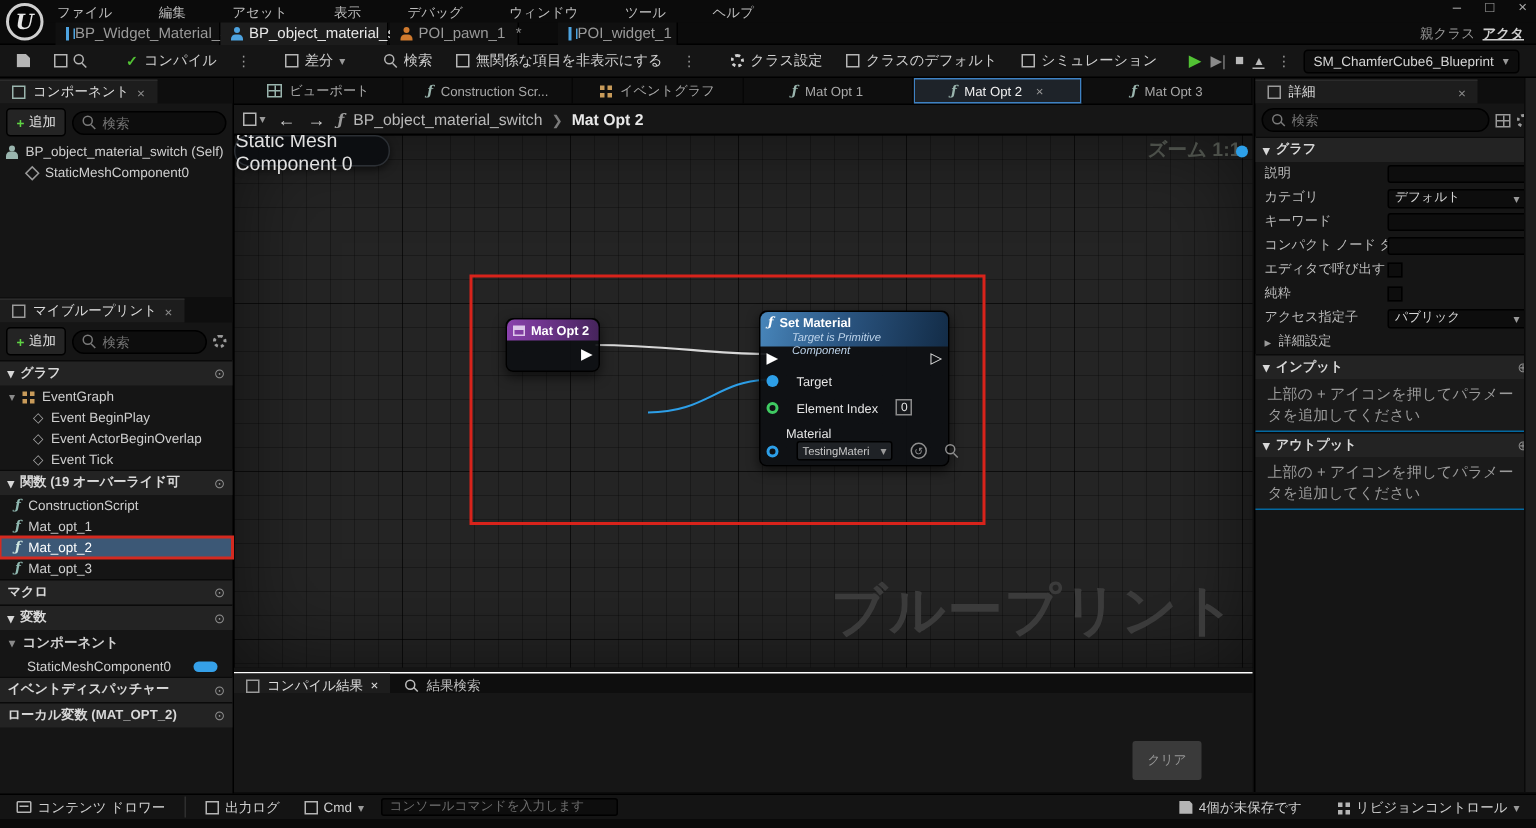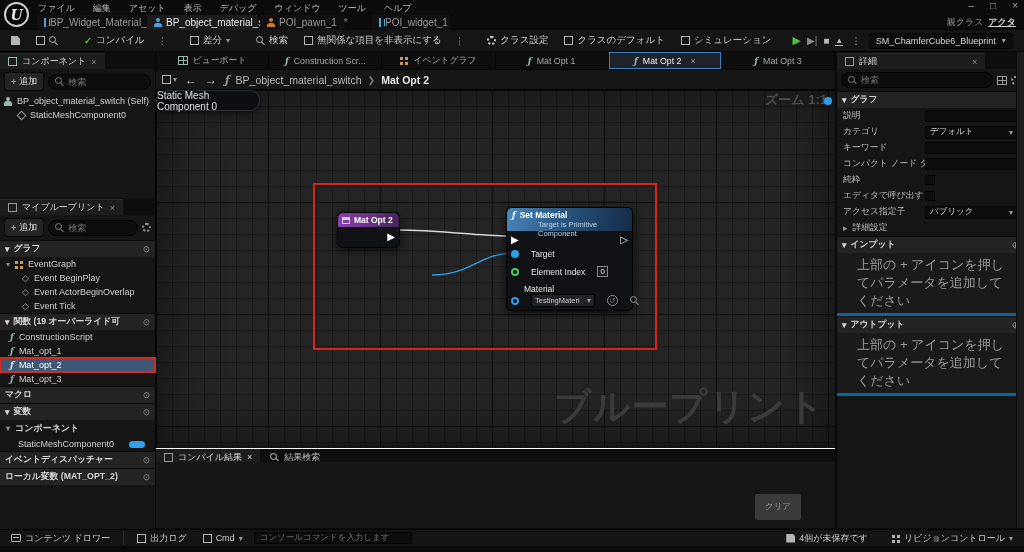--- a/index.html
+++ b/index.html
@@ -1,20 +1,20 @@
 <!DOCTYPE html>
 <html><head>
 <meta charset="utf-8">
 <style>
   *{box-sizing:border-box;margin:0;padding:0}
   html,body{width:1024px;height:552px;background:#0c0c0c;overflow:hidden;
     font-family:"Liberation Sans",sans-serif;color:#c8c8c8;font-size:10px}
   
   #titlebar{position:absolute;left:0;top:0;width:1024px;height:15px;background:#0b0b0b}
-  #menubar{position:absolute;left:36px;top:1px;display:flex;gap:14px;font-size:9px;color:#bdbdbd}
+  #menubar{position:absolute;left:36px;top:1px;display:flex;gap:27px;font-size:9px;color:#bdbdbd}
   #menubar .menu-item{padding:1px 2px;cursor:default}
   #winctl{position:absolute;right:6px;top:0;display:flex;gap:16px;color:#a8a8a8;font-size:10px}
   #ue-logo{position:absolute;left:4px;top:2px;width:25px;height:25px;border:2px solid #cfcfcf;border-radius:50%;
     background:#060606;color:#e6e6e6;display:flex;align-items:center;justify-content:center;
     font-family:"DejaVu Serif",serif;font-style:italic;font-weight:bold;font-size:14px;z-index:5}
   
   #assettabs{position:absolute;left:0;top:15px;width:1024px;height:15px;background:#0b0b0b;border-bottom:1px solid #000}
   .atab{position:absolute;top:0;height:15px;display:flex;align-items:center;gap:4px;padding:0 7px;
     font-size:10px;color:#9a9a9a;background:#101010;border-right:1px solid #000}
   .atab.active{background:#1c1c1c;color:#e8e8e8}
@@ -97,52 +97,52 @@
   #n-matopt2{left:181px;top:122px;width:63px;height:36px}
   #n-matopt2 .hdr{height:14px;border-radius:5px 5px 0 0;background:linear-gradient(90deg,#8a41ad,#46245c);
     display:flex;align-items:center;gap:4px;padding:0 4px;font-size:8.5px;font-weight:bold;color:#fff}
   .winico{width:8px;height:7px;border:1px solid #ddc6ea;border-top:3px solid #ddc6ea;display:inline-block;flex:none}
   .execout{position:absolute;right:4px;color:#fff;font-size:10px;line-height:10px}
   .execin{position:absolute;left:4px;color:#fff;font-size:10px;line-height:10px}
   #n-setmat{left:350px;top:117px;width:127px;height:104px}
   #n-setmat .hdr{height:23px;border-radius:5px 5px 0 0;background:linear-gradient(100deg,#4886bb 0%,#2a5480 45%,#132c47 100%);
     padding:2px 5px;color:#fff}
   #n-setmat .hdr .t{font-size:8.5px;font-weight:bold;display:flex;gap:4px;align-items:center}
-  #n-setmat .hdr .s{font-size:7.5px;color:#bcd3ea;margin-left:26px}
+  #n-setmat .hdr .s{font-size:7.5px;font-style:italic;color:#bcd3ea;margin-left:16px}
   .pinrow{position:absolute;display:flex;align-items:center;gap:12px;font-size:8.5px;color:#e6e6e6}
   .dot{width:8px;height:8px;border-radius:50%;flex:none}
   .dot.blue{background:#2d9fe8}
   .dot.greenh{border:2px solid #3fca62;background:transparent;width:8px;height:8px}
   .dot.cyanh{border:2px solid #2d9fe8;background:transparent}
   .valbox{min-width:11px;height:11px;border:1px solid #8a8a8a;background:#17191c;color:#e8e8e8;
     font-size:8px;display:flex;align-items:center;justify-content:center;padding:0 2px}
   .matdd{width:64px;height:13px;background:#1f2226;border:1px solid #000;border-radius:2px;
     display:flex;align-items:center;justify-content:space-between;padding:0 3px;font-size:7.5px;color:#c9c9c9}
   .miniround{width:11px;height:11px;border:1.3px solid #8f8f8f;border-radius:50%;color:#8f8f8f;
     display:flex;align-items:center;justify-content:center;font-size:7px}
   #n-smc{left:180px;top:174px;width:104px;height:21px;border-radius:10px;background:rgba(12,14,17,.95);
     border:1px solid #2b2f34;box-shadow:0 2px 6px rgba(0,0,0,.6);display:flex;align-items:center;
-    justify-content:center;font-size:10px;color:#e0e0e0}
+    justify-content:center;font-size:13px;color:#e0e0e0}
   #n-smc .dot{position:absolute;right:3px}
   
   #resultsbar{position:absolute;left:0;top:396px;width:679px;height:17px;background:#0e0e0e;display:flex;border-top:1px solid #ffffff}
   #resultsbody{position:absolute;left:0;top:410px;width:679px;height:66px;background:#161616}
   #clearbtn{position:absolute;right:34px;bottom:8px;width:46px;height:26px;background:#3a3a3a;border-radius:2px;
     color:#9a9a9a;font-size:8.5px;display:flex;align-items:center;justify-content:center}
   .resulttab{background:#1d1d1d;height:16px;display:flex;align-items:center;gap:5px;padding:0 8px;font-size:9px;color:#dcdcdc}
   .resultsearch{display:flex;align-items:center;gap:5px;padding:0 10px;height:16px;font-size:9px;color:#bdbdbd}
   
   #right{position:absolute;left:836px;top:52px;width:188px;height:476px;background:#151515;border-left:1px solid #000}
   #right .rowline{display:flex;align-items:center;padding:2px 6px;font-size:8.8px;color:#bdbdbd;height:16px}
   #right .lbl{width:82px;flex:none;white-space:nowrap;overflow:hidden}
   .field{flex:1;height:12px;background:#0d0d0d;border:1px solid #000;border-radius:2px}
   .dd{flex:1;height:13px;background:#0d0d0d;border:1px solid #000;border-radius:2px;display:flex;
     align-items:center;justify-content:space-between;padding:0 4px;color:#d8d8d8;font-size:8.5px}
   .cb{width:10px;height:10px;background:#0d0d0d;border:1px solid #000}
-  .hint{padding:3px 20px;font-size:13px;color:#9a9a9a;background:#1a1a1a;border-bottom:3px solid #0369a1}
+  .hint{padding:3px 8px;font-size:10px;color:#9a9a9a;background:#1a1a1a;border-bottom:1px solid #0369a1}
   #rightscroll{position:absolute;right:0;top:0;width:8px;height:476px;background:#1d1d1d;border-left:1px solid #0a0a0a}
   
   #statusbar{position:absolute;left:0;top:529px;width:1024px;height:17px;background:#141414;border-top:1px solid #000;
     display:flex;align-items:center;gap:6px;padding:0 6px;font-size:9px;color:#cfcfcf}
   #statusbar .right{margin-left:auto;display:flex;align-items:center;gap:14px}
   #console{width:158px;height:12px;background:#0d0d0d;border:1px solid #000;border-radius:2px;color:#6f6f6f;
     font-size:8.5px;display:flex;align-items:center;padding:0 5px}
   #bottomstrip{position:absolute;left:0;top:546px;width:1024px;height:6px;background:#0a0a0a}
   .drawer-ico{width:10px;height:8px;border:1.2px solid #b5b5b5;border-radius:1px;position:relative;display:inline-block}
   .drawer-ico::before{content:"";position:absolute;left:1px;right:1px;top:2px;border-top:1px solid #b5b5b5}
@@ -530,25 +530,25 @@
   </div>
   <div class="rowline">
     <span class="lbl">キーワード</span>
     <span class="field"></span>
   </div>
   <div class="rowline">
     <span class="lbl">コンパクト ノード タイト</span>
     <span class="field"></span>
   </div>
   <div class="rowline">
+    <span class="lbl">エディタで呼び出す</span>
+    <span class="cb"></span>
+  </div>
+  <div class="rowline">
     <span class="lbl">純粋</span>
-    <span class="cb"></span>
-  </div>
-  <div class="rowline">
-    <span class="lbl">エディタで呼び出す</span>
     <span class="cb"></span>
   </div>
   <div class="rowline">
     <span class="lbl">アクセス指定子</span>
     <span class="dd">
       <span>パブリック</span>
       <span class="chev">▾</span>
     </span>
   </div>
   <div class="rowline">

